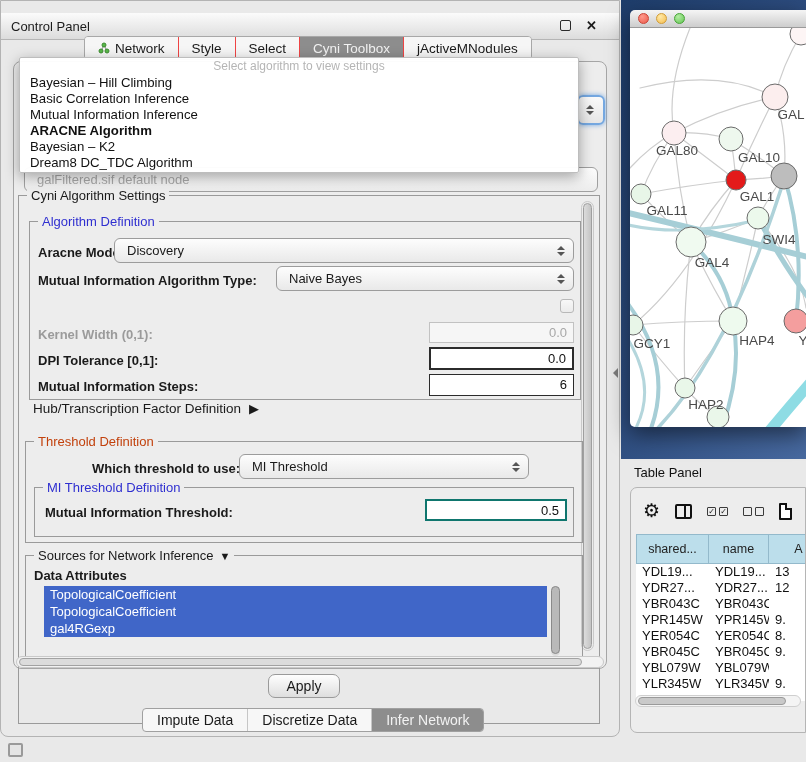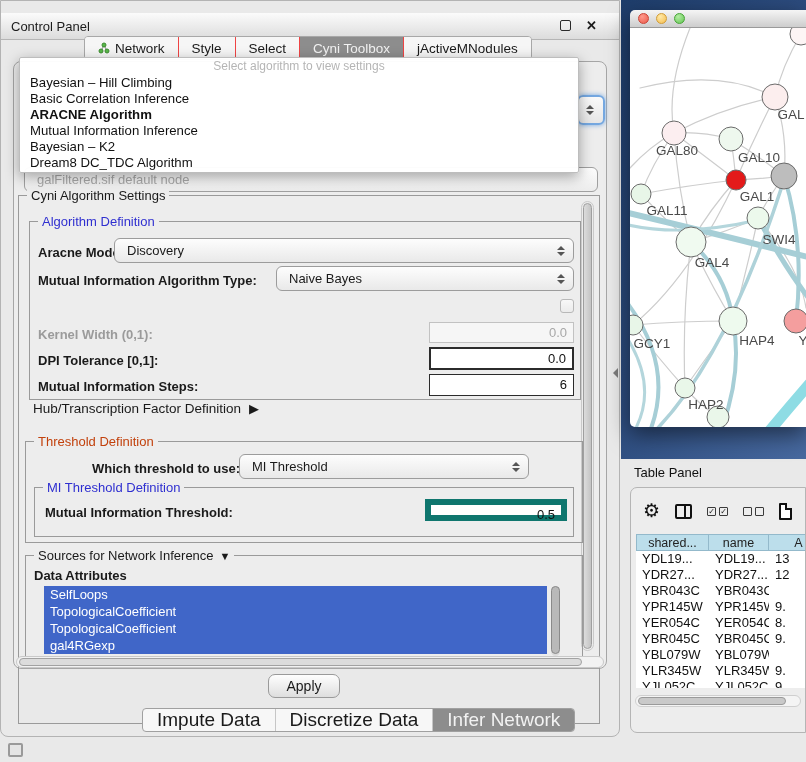--- a/index.html
+++ b/index.html
@@ -61,21 +61,21 @@
   .combo { position:absolute; border:1px solid #9c9c9c; border-radius:6px;
         background:linear-gradient(#fdfdfd,#e9e9e9); font-size:13px; padding-left:12px; }
   .spin { position:absolute; right:8px; top:50%; transform:translateY(-50%); display:flex; flex-direction:column; gap:2px; }
   .spin i { width:0; height:0; border-left:4px solid transparent; border-right:4px solid transparent; }
   .spin .up { border-bottom:4px solid #555; }
   .spin .dn { border-top:4px solid #555; }
   .field { position:absolute; background:#fff; font-size:13px; text-align:right; padding:2px 6px 0 0; }
   .field.dis { border:1px solid #c2c2c2; background:#f6f6f6; color:#a8a8a8; }
   .field.strong { border:2px solid #2b2b2b; color:#111; }
   .field.mid { border:1px solid #2b2b2b; color:#111; }
-  .field.thin { border:6px solid #0f766e; color:#111; }
+  .field.thin { border:2px solid #0f766e; color:#111; }
   .checkbox { position:absolute; width:14px; height:14px; border:1px solid #b8b8b8; border-radius:3px;
         background:linear-gradient(#f8f8f8,#ebebeb); }
 
   .hub-row { position:absolute; left:14px; top:205px; font-size:13.5px; color:#1a1a1a; display:flex; align-items:center; gap:8px; }
   .tri-right { font-size:13px; }
 
   .grp-thr { left:6px; top:245px; width:558px; height:102px; }
   .grp-mi { left:8px; top:45px; width:540px; height:50px; }
 
   .grp-src { left:6px; top:359px; width:558px; height:103px; border-bottom:none; }
@@ -90,21 +90,21 @@
         background:#f2f2f2; border:1px solid #c9c9c9; border-radius:7px; }
   .hscroll-thumb { position:absolute; left:2px; top:1px; height:8px; width:96%;
         background:#dcdcdc; border:1px solid #a2a2a2; border-radius:5px; }
 
   .apply-btn { position:absolute; left:267px; top:673px; width:72px; height:24px;
         border:1px solid #9a9a9a; border-radius:7px; background:linear-gradient(#fefefe,#dedede);
         font-size:14px; text-align:center; line-height:22px; }
 
   .bottom-tabs { position:absolute; left:141px; top:707px; display:inline-flex; height:24px;
         background:#f7f7f7; border:1px solid #a0a0a0; border-radius:4px; overflow:hidden; }
-  .bottom-tab { padding:0 14px; font-size:19px; line-height:22px; border-left:1px solid #c6c6c6; }
+  .bottom-tab { padding:0 14px; font-size:14px; line-height:22px; border-left:1px solid #c6c6c6; }
   .bottom-tab:first-child { border-left:none; }
   .bottom-tab.selected { background:#8d8d8d; color:#f2f2f2; }
 
   .mini-icon { position:absolute; left:8px; top:743px; width:15px; height:14px;
         border:2px solid #9a9a9a; border-radius:2px; background:#e5e5e5; }
 
   .divider-handle { position:absolute; left:613px; top:368px; width:0; height:0;
         border-top:5px solid transparent; border-bottom:5px solid transparent; border-right:5px solid #7c7c7c; }
 
   
@@ -127,21 +127,21 @@
   .tp-toolbar { position:absolute; left:12px; top:10px; height:26px; display:flex; align-items:center; gap:15px; }
   .gear-glyph { font-size:19px; color:#111; line-height:20px; }
   .colsplit { width:17px; height:15px; border:2px solid #111; border-radius:2px; position:relative; }
   .colsplit::after { content:""; position:absolute; left:50%; top:0; width:2px; height:100%; background:#111; }
   .cbpair { display:flex; gap:3px; }
   .cb { width:9px; height:9px; border:1.5px solid #3a3a3a; border-radius:1px; font-size:8px; line-height:8px; text-align:center; color:#222; }
   .doc-icon { width:13px; height:17px; border:2px solid #111; border-radius:1px; position:relative; background:#fff; }
   .doc-icon::after { content:""; position:absolute; right:-2px; top:-2px; width:5px; height:5px; background:#ededed; border-left:2px solid #111; border-bottom:2px solid #111; }
 
   .ttable { position:absolute; left:5px; top:46px; width:171px; }
-  .thead { display:flex; height:17px; }
+  .thead { display:flex; height:30px; }
   .th { background:#bcdeeb; border:1px solid #93b9cb; border-left:none; font-size:12.5px;
         display:flex; align-items:center; justify-content:center; color:#222; }
   .th:first-child { border-left:1px solid #93b9cb; }
   .c0 { width:73px; flex:none; } .c1 { width:60px; flex:none; } .c2 { width:60px; flex:none; }
   .tbody { overflow:hidden; height:137px; background:#fff; }
   .trow { display:flex; height:16px; }
   .tcell { font-size:13px; line-height:16px; padding-left:6px; color:#111; overflow:hidden; white-space:nowrap; }
   .tp-hscroll { position:absolute; left:4px; top:207px; width:166px; height:12px;
         background:#f4f4f4; border:1px solid #cfcfcf; border-radius:6px; z-index:5; }
   .tp-hscroll-thumb { position:absolute; left:2px; top:1px; width:90%; height:8px;
@@ -253,42 +253,41 @@
           </div>
         </div>
 
         <div class="grp grp-src">
           <span class="grp-legend src-legend">
             <span>Sources for Network Inference</span>
             <span style="font-size:11px;">▼</span>
           </span>
           <span class="lbl attr-label">Data Attributes</span>
           <div class="attr-list">
-            <div class="attr-item">SelfLoops</div>
             <div class="attr-item">TopologicalCoefficient</div>
             <div class="attr-item">TopologicalCoefficient</div>
             <div class="attr-item">gal4RGexp</div>
           </div>
           <div class="attr-scroll">
               <div class="attr-scroll-thumb"></div>
             </div>
         </div>
       </div>
 
       <div class="hscroll">
           <div class="hscroll-thumb"></div>
         </div>
     </div>
 
     <div class="popup">
       <div class="popup-placeholder">Select algorithm to view settings</div>
       <div class="popup-item">Bayesian – Hill Climbing</div>
       <div class="popup-item">Basic Correlation Inference</div>
+      <div class="popup-item">Mutual Information Inference</div>
       <div class="popup-item bold">ARACNE Algorithm</div>
-      <div class="popup-item">Mutual Information Inference</div>
       <div class="popup-item">Bayesian – K2</div>
       <div class="popup-item">Dream8 DC_TDC Algorithm</div>
     </div>
     <div class="combo-focus">
       <span class="spin">
           <i class="up"></i>
           <i class="dn"></i>
         </span>
     </div>
 

